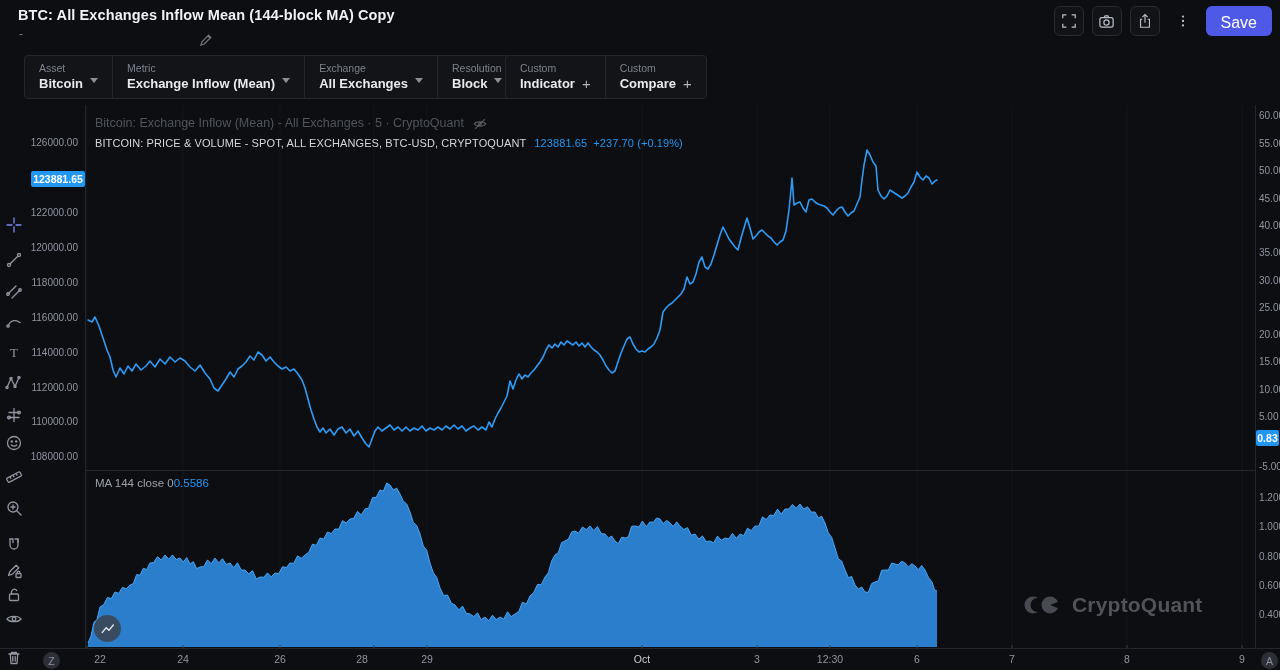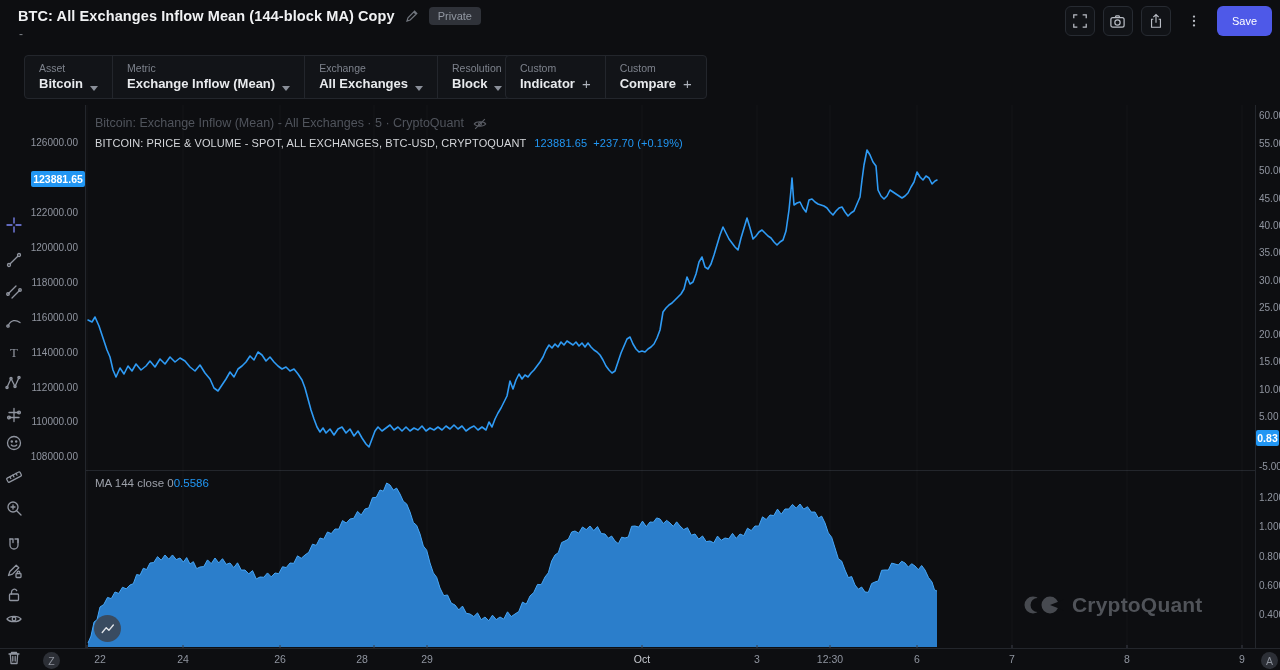--- a/index.html
+++ b/index.html
@@ -1,40 +1,40 @@
 <!DOCTYPE html>
 <html><head>
 <meta charset="utf-8">
 <style>
   * { margin:0; padding:0; box-sizing:border-box; }
   html,body { width:1280px; height:670px; overflow:hidden; }
   body { position:relative; background:#0d0e11; font-family:"Liberation Sans", sans-serif; color:#e8eaed; }
   svg { display:block; }
 
   
-  .hdr-title-row { position:absolute; left:18px; top:7px; display:flex; align-items:center; gap:9px; }
+  .hdr-title-row { position:absolute; left:18px; top:7px; display:flex; align-items:center; gap:9px;flex-direction:column; }
   .page-title { font-size:14.5px; font-weight:700; color:#f0f1f3; letter-spacing:.1px; }
   .edit-ic { opacity:.75; cursor:pointer; }
   .private-badge { background:#2f3239; color:#9298a2; font-size:11px; padding:3px 9px; border-radius:4px; }
   .subtitle { position:absolute; left:19px; top:27px; color:#7c8087; font-size:12px; }
   .hdr-actions { position:absolute; right:8px; top:6px; display:flex; align-items:center; gap:8px; }
   .icon-btn { width:30px; height:30px; border:1px solid #272b32; border-radius:6px; background:#111317;
               display:flex; align-items:center; justify-content:center; cursor:pointer; }
   .icon-btn.borderless { border-color:transparent; background:transparent; }
   .save-btn { height:30px; padding:8px 15px; background:#4e59e8; border:none; border-radius:6px;
-              color:#fff; font-size:11px; font-family:inherit; cursor:pointer; }
+              color:#fff; font-size:16px; font-family:inherit; cursor:pointer; }
 
   
   .tb-group { position:absolute; top:55px; display:flex; background:#121418; border:1px solid #23262c; border-radius:4px; height:44px; }
   .tb-group.g1 { left:24px; }
   .tb-group.g2 { left:505px; }
   .dd { padding:6px 14px 0 14px; cursor:pointer; }
   .dd + .dd { border-left:1px solid #23262c; }
   .dd-label { font-size:10.5px; color:#7d828c; margin-bottom:2px; }
-  .dd-value { display:flex; align-items:flex-end; gap:7px; font-size:13px; font-weight:600; color:#e8eaed; }
+  .dd-value { display:flex; align-items:flex-start; gap:7px; font-size:13px; font-weight:600; color:#e8eaed; }
   .chev { width:0; height:0; border-left:4px solid transparent; border-right:4px solid transparent; border-top:5px solid #8a8f99; margin-top:2px; }
   .plus { color:#aeb3bc; font-size:15px; font-weight:400; line-height:1; }
 
   
   .tool-col { position:absolute; left:0; top:105px; width:28px; bottom:0; }
   .tool { position:absolute; left:3px; width:22px; height:22px; display:flex; align-items:center; justify-content:center; cursor:pointer; }
   .tool svg { stroke:#9095a0; fill:none; stroke-width:1.3; stroke-linecap:round; stroke-linejoin:round; }
   .tool.active svg { stroke:#7e88f7; }
   .tool svg text { fill:#9095a0; stroke:none; font-family:"Liberation Serif", serif; }
 

